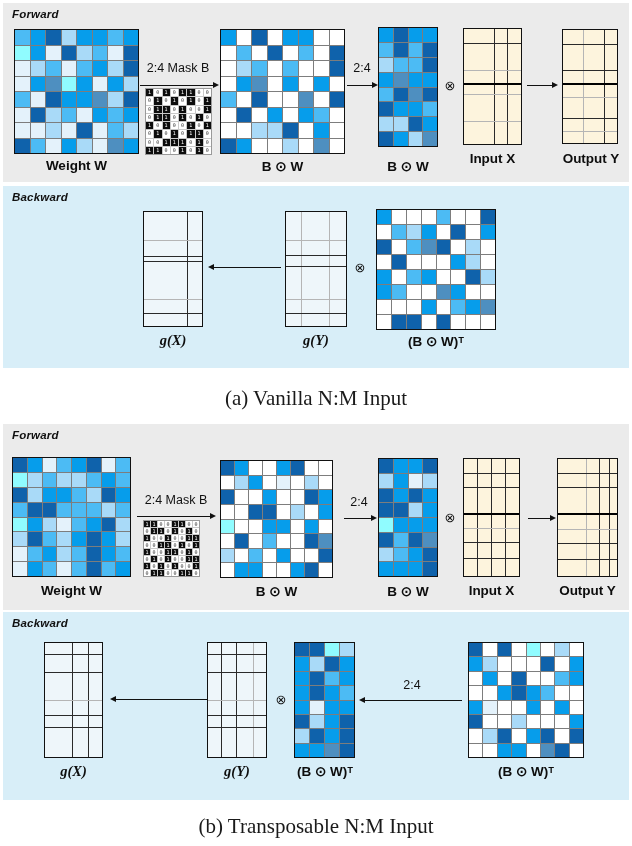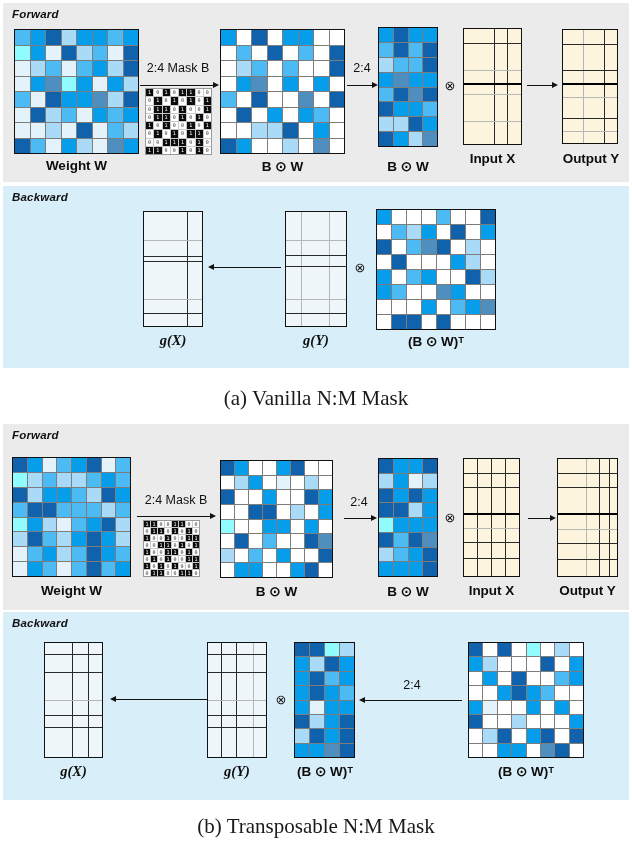--- a/index.html
+++ b/index.html
@@ -397,21 +397,21 @@
         <div class="mcell" style="background: rgb(15, 98, 171);"></div>
         <div class="mcell" style="background: rgb(255, 255, 255);"></div>
         <div class="mcell" style="background: rgb(15, 98, 171);"></div>
         <div class="mcell" style="background: rgb(255, 255, 255);"></div>
         <div class="mcell" style="background: rgb(255, 255, 255);"></div>
         <div class="mcell" style="background: rgb(255, 255, 255);"></div>
       </div>
     <div class="mlabel" style="left:373px;top:147px;width:120px;">(B ⊙ W)ᵀ</div>
   </div>
 
-  <div class="caption" style="top:386px;">(a) Vanilla N:M Mask</div>
+  <div class="caption" style="top:386px;">(a) Vanilla N:M Input</div>
 
   <div class="sec" style="top: 424px; height: 186px; background: rgb(235, 235, 235);">
     <div class="seclabel">Forward</div>
 
     <div class="mat" style="left: 9px; top: 33px; width: 119px; height: 120px; grid-template-columns: repeat(8, 1fr); grid-template-rows: repeat(8, 1fr);">
         <div class="mcell" style="background: rgb(15, 98, 171);"></div>
         <div class="mcell" style="background: rgb(6, 157, 235);"></div>
         <div class="mcell" style="background: rgb(228, 242, 251);"></div>
         <div class="mcell" style="background: rgb(76, 187, 244);"></div>
         <div class="mcell" style="background: rgb(6, 157, 235);"></div>
@@ -815,14 +815,14 @@
         <div class="mcell" style="background: rgb(6, 157, 235);"></div>
         <div class="mcell" style="background: rgb(6, 157, 235);"></div>
         <div class="mcell" style="background: rgb(255, 255, 255);"></div>
         <div class="mcell" style="background: rgb(78, 143, 192);"></div>
         <div class="mcell" style="background: rgb(15, 98, 171);"></div>
         <div class="mcell" style="background: rgb(255, 255, 255);"></div>
       </div>
     <div class="mlabel" style="left:465px;top:151px;width:116px;">(B ⊙ W)ᵀ</div>
   </div>
 
-  <div class="caption" style="top:814px;">(b) Transposable N:M Mask</div>
+  <div class="caption" style="top:814px;">(b) Transposable N:M Input</div>
 </div>
 
 </body></html>

